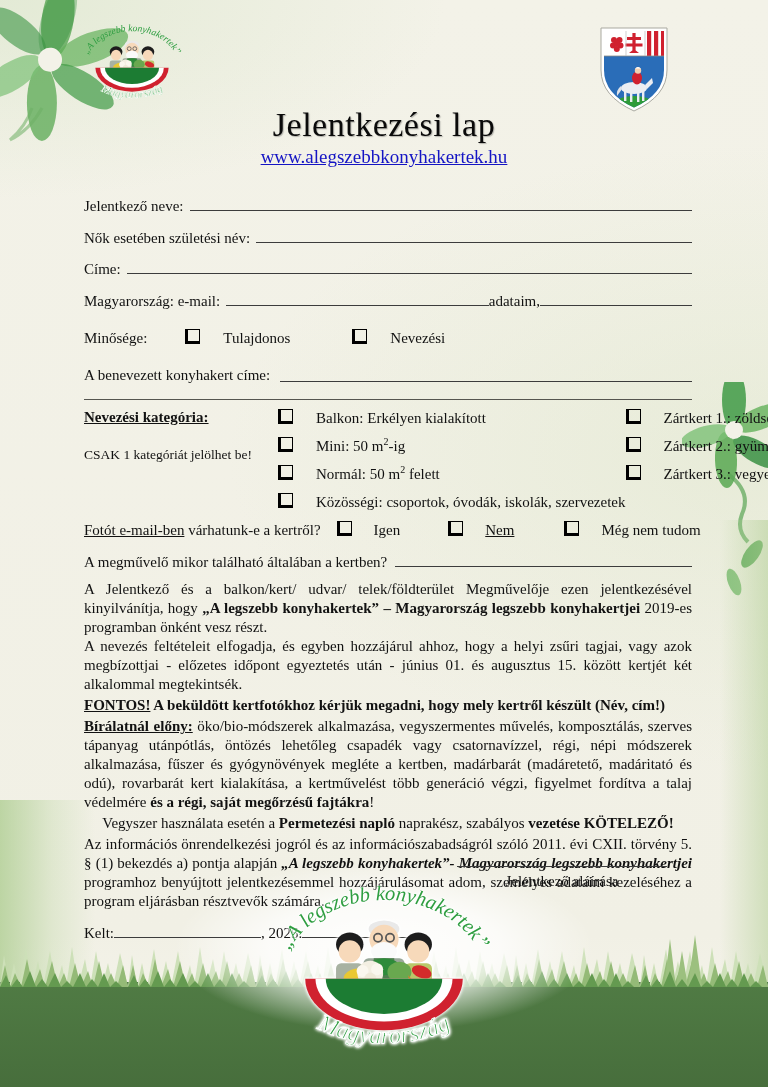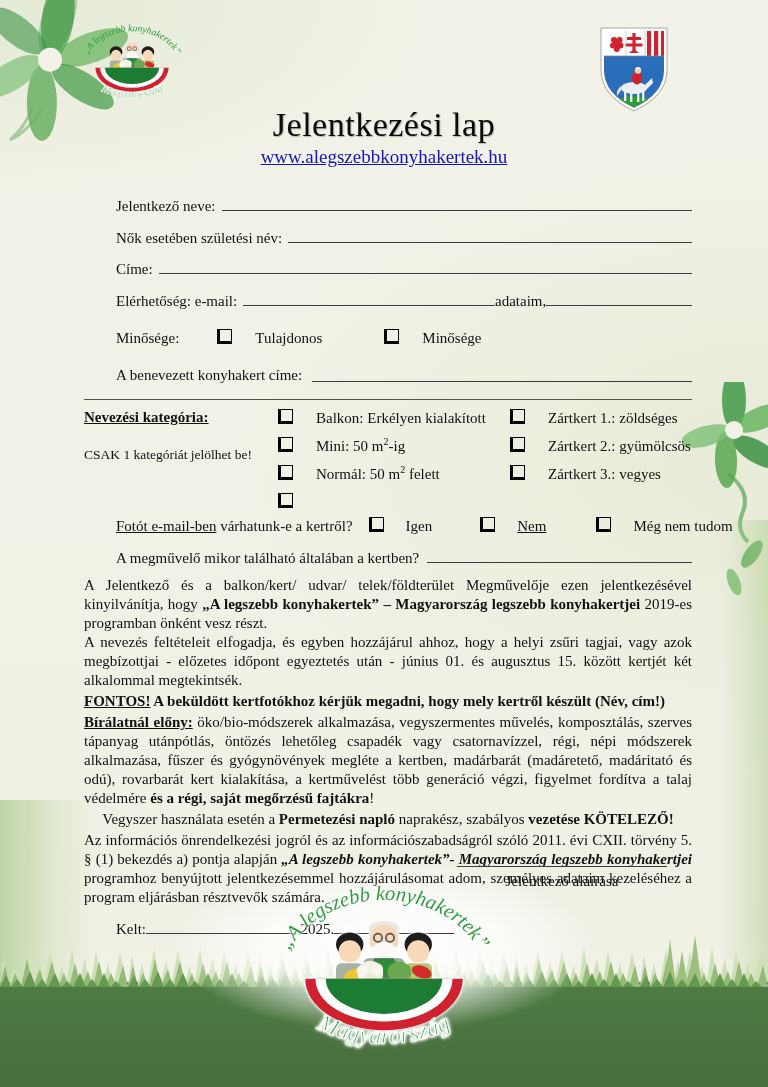--- a/index.html
+++ b/index.html
@@ -25,21 +25,21 @@
     background:radial-gradient(closest-side, rgba(255,255,255,.96), rgba(255,255,255,.75) 55%, rgba(255,255,255,0));}
   
   .header{position:relative;height:196px;}
   .logo-top{position:absolute;left:76px;top:20px;}
   .coat{position:absolute;left:599px;top:26px;}
   .title{margin:0;padding-top:106px;text-align:center;font-size:34px;font-weight:400;
     letter-spacing:.5px;color:#0a0a0a;text-shadow:1px 1px 1px rgba(60,60,60,.35);}
   .url{display:block;text-align:center;font-size:19px;color:#1414c4;text-decoration:underline;margin-top:2px;}
   
   .content{position:relative;margin:0 76px 0 84px;font-size:15px;}
-  .frow{display:flex;align-items:baseline;line-height:20px;white-space:nowrap;margin-left:32px;}
+  .frow{display:flex;align-items:baseline;line-height:20px;white-space:nowrap;}
   .fline{border-bottom:1.1px solid #3c3c3c;height:13px;flex:1 1 auto;}
   .cb{width:11px;height:11px;display:inline-block;border:1.2px solid #000;
       border-left-width:3.2px;border-bottom-width:3.2px;background:transparent;
       transform:translateY(1px);flex:0 0 auto;}
   .bold{font-weight:bold;}
   .bu{font-weight:bold;text-decoration:underline;}
   .bi{font-weight:bold;font-style:italic;}
   .ul{text-decoration:underline;}
   .sup{vertical-align:super;font-size:10px;line-height:0;}
   .para{margin:0 0 2px;line-height:19px;text-align:justify;}
@@ -238,32 +238,32 @@
       <span>Nők esetében születési név:</span>
       <span class="fline" style="margin-left:6px;"></span>
     </div>
 
     <div class="frow" style="margin-bottom:12px;">
       <span>Címe:</span>
       <span class="fline" style="margin-left:6px;"></span>
     </div>
 
     <div class="frow" style="margin-bottom:17px;">
-      <span>Elérhetőség: e-mail:</span>
+      <span>Magyarország: e-mail:</span>
       <span class="fline" style="margin-left:6px;flex-grow:1.9;"></span>
       <span>adataim,</span>
       <span class="fline" style="flex-grow:1.1;"></span>
     </div>
 
     <div class="frow" style="margin-bottom:17px;">
       <span>Minősége:</span>
       <span class="cb" style="margin-left:38px;" role="checkbox" aria-checked="false"></span>
       <span style="margin-left:23px;">Tulajdonos</span>
       <span class="cb" style="margin-left:62px;" role="checkbox" aria-checked="false"></span>
-      <span style="margin-left:23px;">Minősége</span>
+      <span style="margin-left:23px;">Nevezési</span>
     </div>
 
     <div class="frow" style="margin-bottom:14px;align-items:center;">
       <span>A benevezett konyhakert címe:</span>
       <span class="fline" style="margin-left:10px;"></span>
     </div>
 
     <div style="border-bottom:1.1px solid #55554f;height:0;margin-bottom:8px;"></div>
 
     <div class="catwrap">
@@ -279,20 +279,21 @@
         <div class="catrow">
           <span class="cb" role="checkbox" aria-checked="false"></span>
           <span><span>Mini: 50 m</span><sup class="sup">2</sup><span>-ig</span></span>
         </div>
         <div class="catrow">
           <span class="cb" role="checkbox" aria-checked="false"></span>
           <span><span>Normál: 50 m</span><sup class="sup">2</sup><span> felett</span></span>
         </div>
         <div class="catrow" style="margin-bottom:0;">
           <span class="cb" role="checkbox" aria-checked="false"></span>
+          <span><span>Közösségi: csoportok, óvodák, iskolák, szervezetek</span><sup class="sup"></sup><span></span></span>
         </div>
       </div>
       <div class="catright">
         <div class="catrow">
           <span class="cb" role="checkbox" aria-checked="false"></span>
           <span>Zártkert 1.: zöldséges</span>
         </div>
         <div class="catrow">
           <span class="cb" role="checkbox" aria-checked="false"></span>
           <span>Zártkert 2.: gyümölcsös</span>

